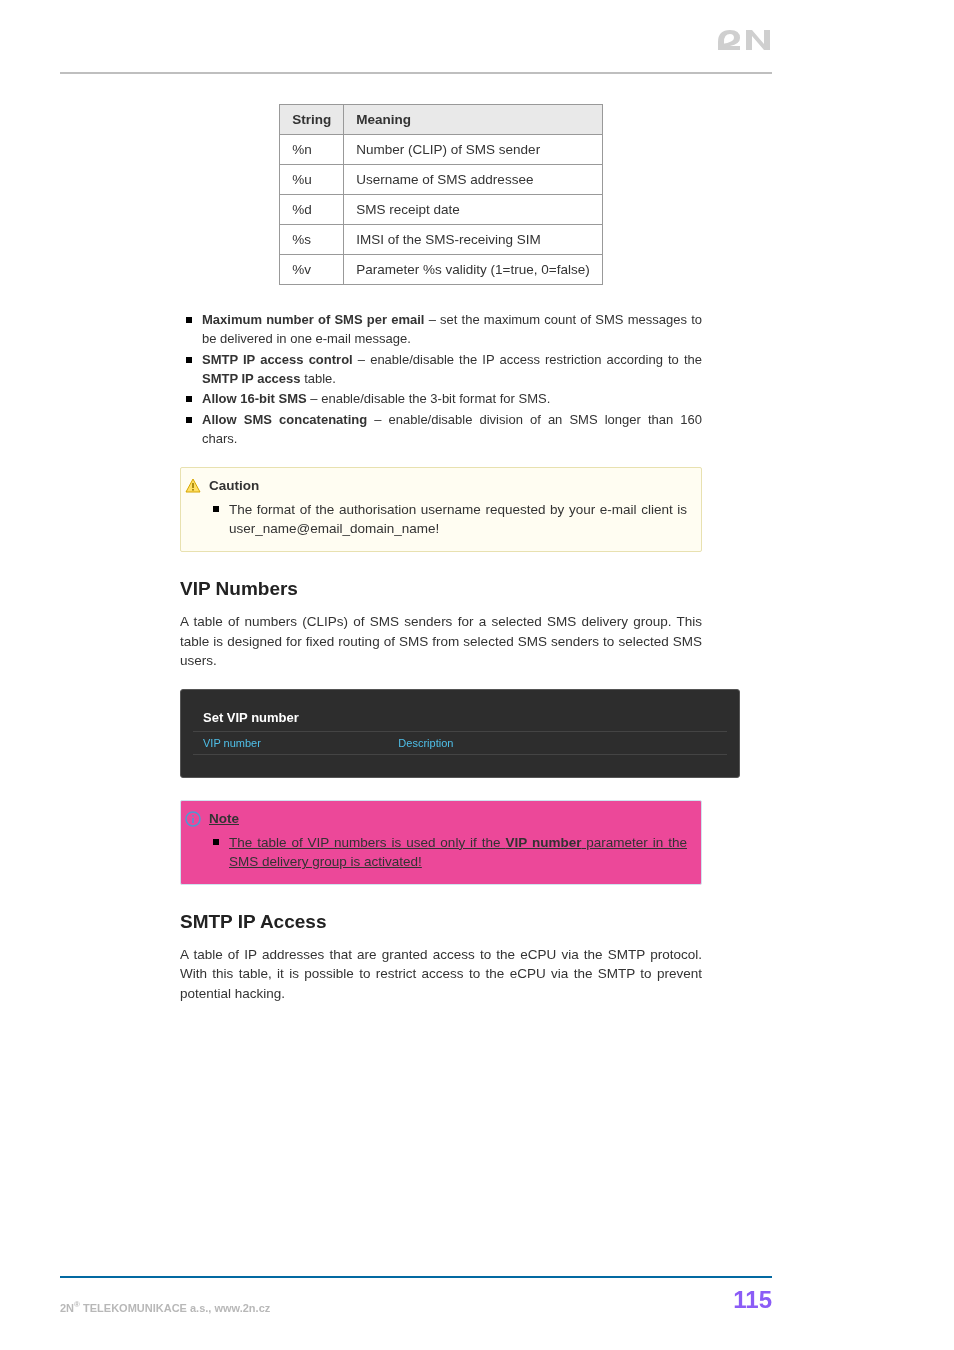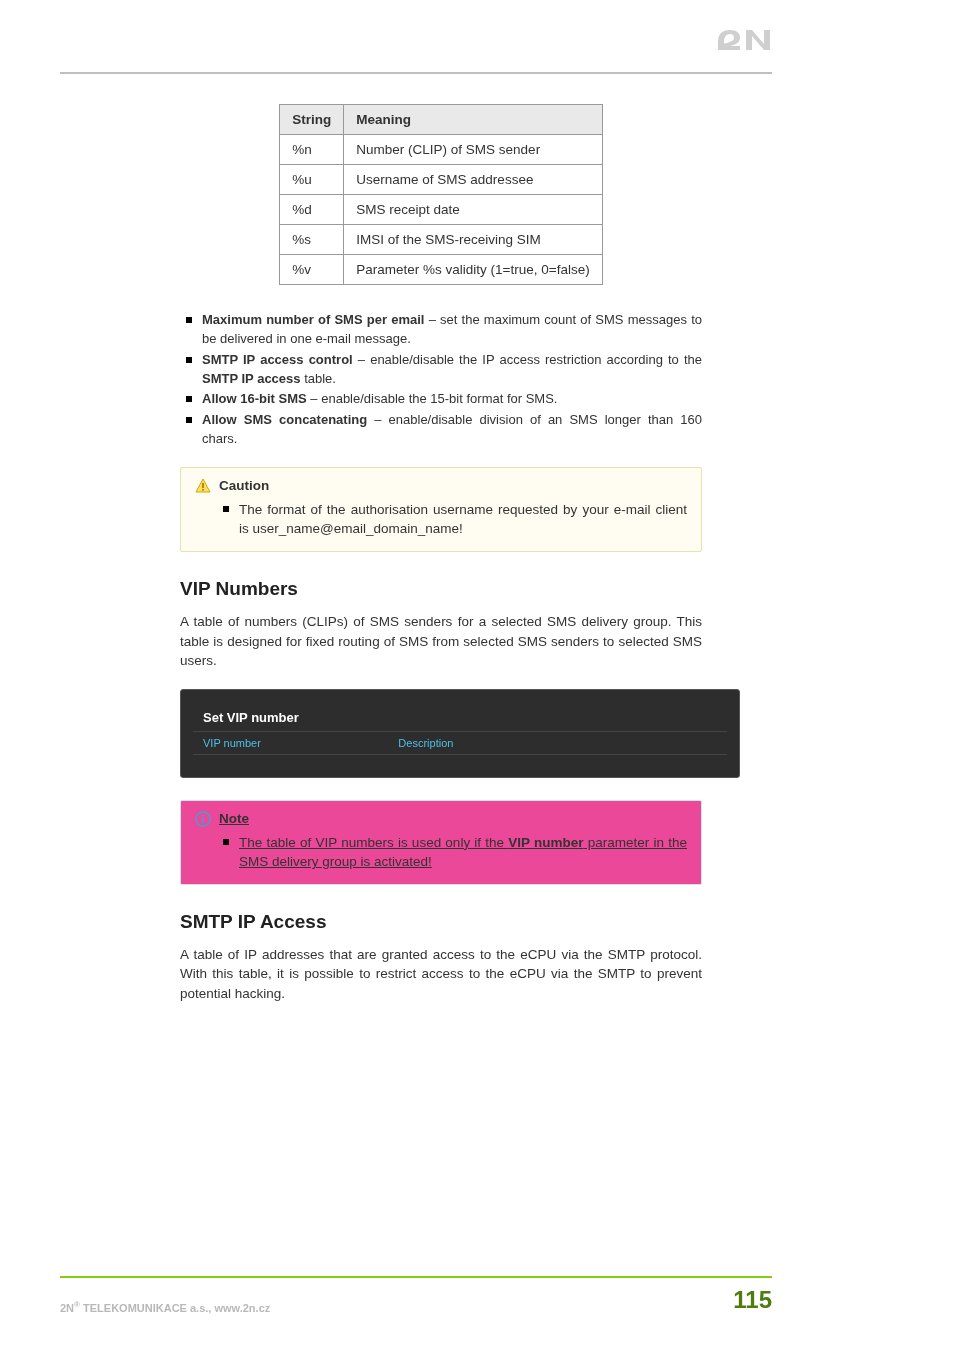--- a/index.html
+++ b/index.html
@@ -8,41 +8,41 @@
   .top-rule { position: absolute; left: 60px; right: 60px; top: 72px; height: 2px; background: #bfbfbf; }
   .logo { position: absolute; top: 20px; right: 60px; }
   .content { position: absolute; left: 180px; right: 130px; top: 104px; }
   table.string-table { border-collapse: collapse; margin: 0 auto 26px auto; }
   table.string-table th, table.string-table td { border: 1px solid #999; padding: 7px 12px; font-size: 13.5px; text-align: left; vertical-align: middle; }
   table.string-table th { background: #e9e9e9; font-weight: bold; }
   ul.bullets { list-style: none; padding: 0; margin: 0 0 18px 0; }
   ul.bullets > li { position: relative; padding-left: 22px; font-size: 13px; line-height: 1.45; text-align: justify; margin-bottom: 2px; }
   ul.bullets > li::before { content: ""; position: absolute; left: 6px; top: 6px; width: 6px; height: 6px; background: #000; }
   ul.bullets b { font-weight: bold; }
-  .callout { border: 1px solid; border-radius: 2px; padding: 10px 14px 12px 14px; margin-bottom: 26px; }
+  .callout { border: 1px solid; border-radius: 2px; padding: 10px 14px 12px 4px; margin-bottom: 26px; }
   .callout.caution { background: #fffdf2; border-color: #e8e1b0; }
   .callout.note { background: #ec4899; border-color: #cfe3ef; text-decoration: underline; }
   .callout-head { display: flex; align-items: center; gap: 8px; font-weight: bold; font-size: 13.5px; margin-bottom: 6px; }
   .callout ul { list-style: none; padding-left: 28px; }
   .callout ul li { position: relative; font-size: 13.5px; line-height: 1.45; text-align: justify; padding-left: 16px; }
   .callout ul li::before { content: ""; position: absolute; left: 0; top: 6px; width: 6px; height: 6px; background: #000; }
   h2.section { font-family: Arial, Helvetica, sans-serif; font-size: 19px; font-weight: bold; color: #222; margin: 0 0 12px 0; }
   p.para { font-size: 13.5px; line-height: 1.45; text-align: justify; margin-bottom: 18px; }
   .vip-shot { background: #2d2d2d; border: 1px solid #555; border-radius: 3px; padding: 12px; margin: 0 auto 22px auto; width: 560px; }
   .vip-shot .vip-title { padding: 8px 10px 6px 10px; color: #fff; font-size: 13px; font-weight: bold; font-family: Arial, sans-serif; border-bottom: 1px solid #444; }
   .vip-shot table { width: 100%; border-collapse: collapse; }
   .vip-shot th { color: #4fbfe8; font-size: 11px; font-weight: normal; text-align: left; padding: 5px 10px; font-family: Arial, sans-serif; }
   .vip-shot td { color: #d8d8d8; font-size: 11px; padding: 5px 10px; font-family: Arial, sans-serif; }
   .vip-shot td.icon-cell { text-align: center; width: 60px; }
   .vip-shot tr.hr-row td { border-top: 1px solid #444; }
   .vip-shot .spacer-row td { height: 10px; border-top: 1px solid #444; }
-  .footer { position: absolute; left: 60px; right: 60px; bottom: 36px; border-top: 2px solid #84cc16; padding-top: 8px; display: flex; justify-content: space-between; align-items: flex-end; }
+  .footer { position: absolute; left: 60px; right: 60px; bottom: 36px; border-top: 2px solid #0369a1; padding-top: 8px; display: flex; justify-content: space-between; align-items: flex-end; }
   .footer-left { font-size: 11px; font-weight: bold; color: #b8b8b8; font-family: Verdana, sans-serif; }
   .footer-left sup { font-size: 8px; }
-  .footer-right { font-size: 24px; font-weight: bold; color: #4d7c0f; font-family: Verdana, sans-serif; }
+  .footer-right { font-size: 24px; font-weight: bold; color: #8b5cf6; font-family: Verdana, sans-serif; }
   .icon-caution svg, .icon-note svg { display: block; }
 </style>
 </head>
 <body>
 
 <div class="page">
 
   <div class="logo">
     <svg width="56" height="38" viewBox="0 0 56 38">
       <path d="M2 30 L2 22 Q2 10 14 10 Q24 10 24 18 Q24 24 14 26 L24 26 L24 30 L6 30 L6 24 Q18 22 18 18 Q18 14 14 14 Q8 14 8 22 L8 30 Z" fill="#cfcfcf"></path>
@@ -81,21 +81,21 @@
         <tr>
             <td>%v</td>
             <td>Parameter %s validity (1=true, 0=false)</td>
           </tr>
       </tbody>
     </table>
 
     <ul class="bullets">
       <li><b>Maximum number of SMS per email</b><span> – set the maximum count of SMS messages to be delivered in one e-mail message.</span></li>
       <li><b>SMTP IP access control</b><span> – enable/disable the IP access restriction according to the </span><b>SMTP IP access</b><span> table.</span></li>
-      <li><b>Allow 16-bit SMS</b><span> – enable/disable the 15-bit format for SMS.</span></li>
+      <li><b>Allow 16-bit SMS</b><span> – enable/disable the 3-bit format for SMS.</span></li>
       <li><b>Allow SMS concatenating</b><span> – enable/disable division of an SMS longer than 160 chars.</span></li>
     </ul>
 
     <div class="callout caution">
       <div class="callout-head">
         <span class="icon-caution">
           <svg width="16" height="16" viewBox="0 0 16 16">
               <path d="M8 1 L15 14 L1 14 Z" fill="#ffe066" stroke="#d6a500" stroke-width="1"></path>
               <rect x="7.2" y="5" width="1.6" height="5" fill="#9a7b00"></rect>
               <rect x="7.2" y="11" width="1.6" height="1.6" fill="#9a7b00"></rect>

